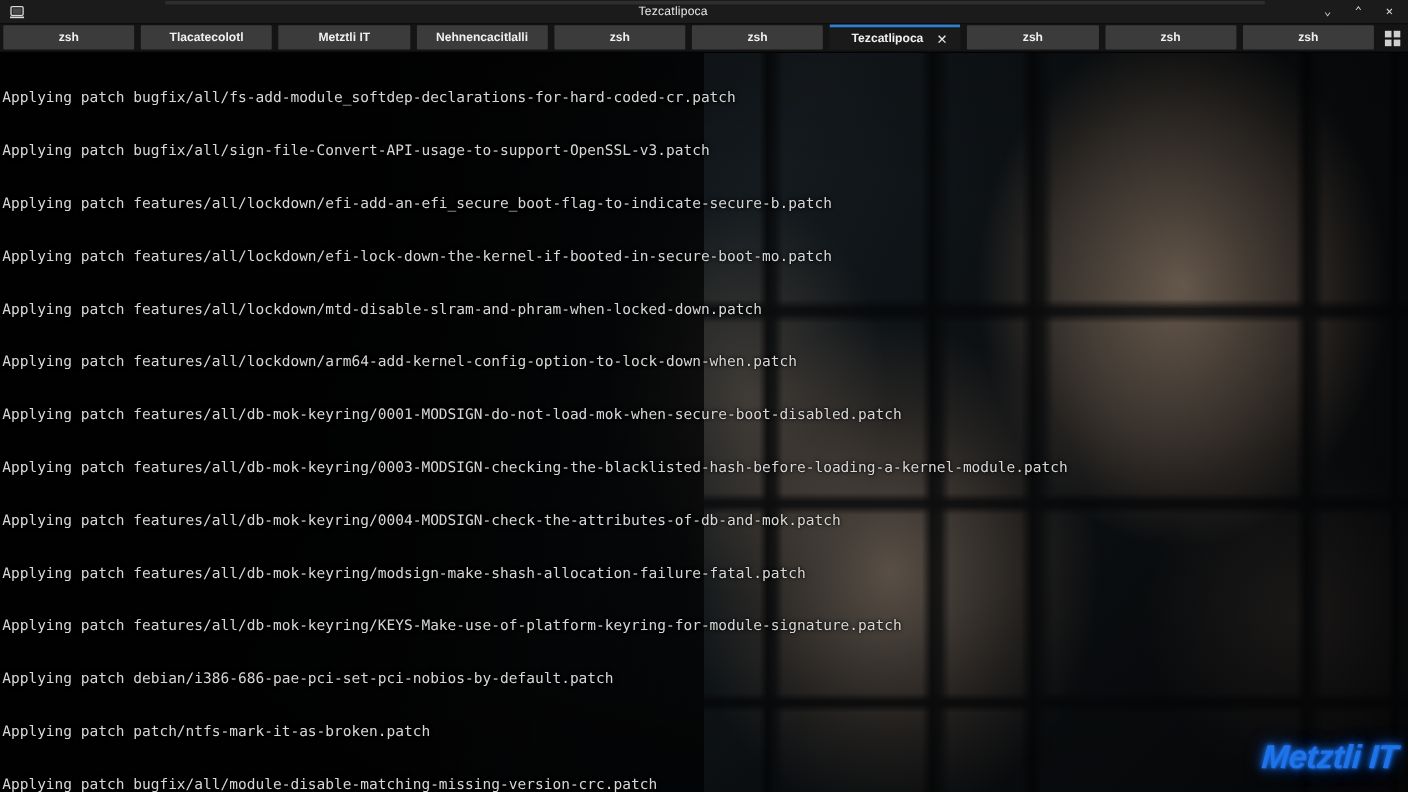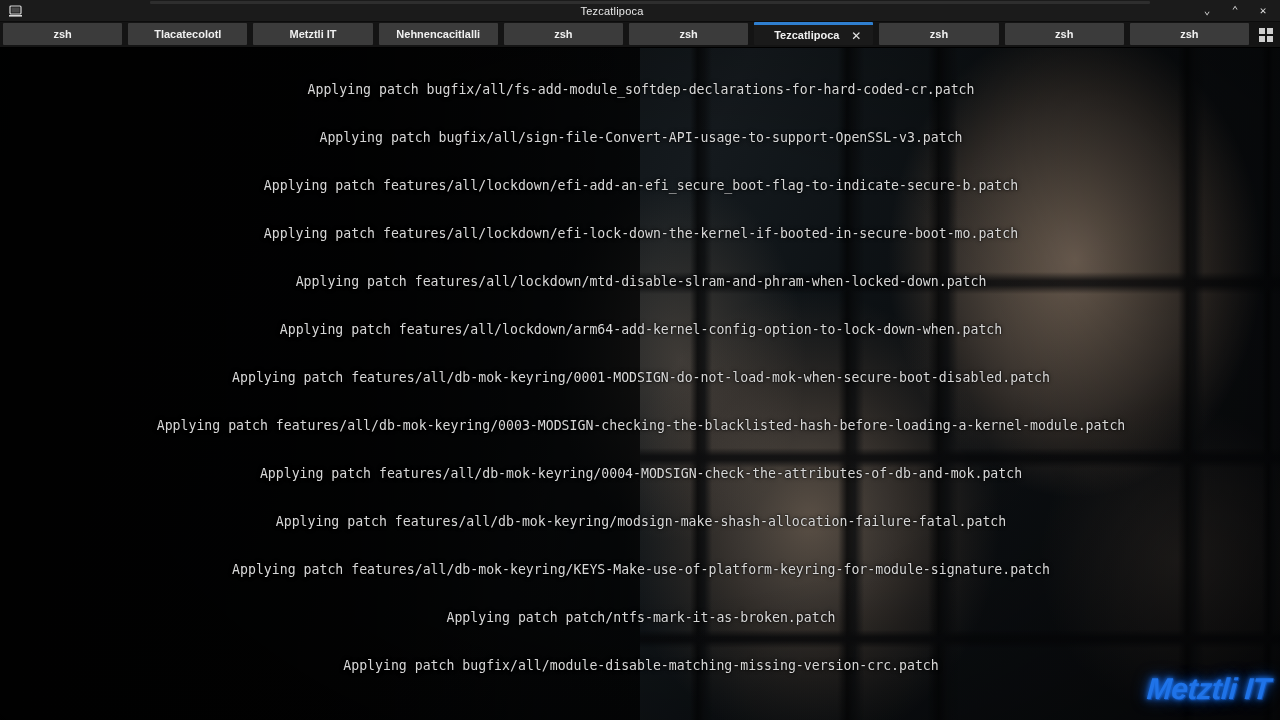--- a/index.html
+++ b/index.html
@@ -102,21 +102,20 @@
   .terminal {
     position: absolute; left: 0; top: 48px; width: 1280px; height: 672px;
     font-family: "DejaVu Sans Mono", monospace;
     font-size: 13.2px;
     line-height: 16px;
     color: #d7d7d7;
     white-space: pre;
     padding: 2px 0 0 2px;
     box-sizing: border-box;
     text-shadow: 0 0 2px rgba(0,0,0,.9), 0 0 4px rgba(0,0,0,.75);
-    text-align: center;
   }
   .term-line { height: 16px; }
 
   
   .watermark {
     position: absolute; right: 10px; bottom: 14px;
     font-family: "Liberation Sans", sans-serif;
     font-size: 30px; font-weight: bold;
     font-style: italic;
     color: #1f73e8;
@@ -212,20 +211,21 @@
     <div class="term-line">Applying patch bugfix/all/sign-file-Convert-API-usage-to-support-OpenSSL-v3.patch</div>
     <div class="term-line">Applying patch features/all/lockdown/efi-add-an-efi_secure_boot-flag-to-indicate-secure-b.patch</div>
     <div class="term-line">Applying patch features/all/lockdown/efi-lock-down-the-kernel-if-booted-in-secure-boot-mo.patch</div>
     <div class="term-line">Applying patch features/all/lockdown/mtd-disable-slram-and-phram-when-locked-down.patch</div>
     <div class="term-line">Applying patch features/all/lockdown/arm64-add-kernel-config-option-to-lock-down-when.patch</div>
     <div class="term-line">Applying patch features/all/db-mok-keyring/0001-MODSIGN-do-not-load-mok-when-secure-boot-disabled.patch</div>
     <div class="term-line">Applying patch features/all/db-mok-keyring/0003-MODSIGN-checking-the-blacklisted-hash-before-loading-a-kernel-module.patch</div>
     <div class="term-line">Applying patch features/all/db-mok-keyring/0004-MODSIGN-check-the-attributes-of-db-and-mok.patch</div>
     <div class="term-line">Applying patch features/all/db-mok-keyring/modsign-make-shash-allocation-failure-fatal.patch</div>
     <div class="term-line">Applying patch features/all/db-mok-keyring/KEYS-Make-use-of-platform-keyring-for-module-signature.patch</div>
+    <div class="term-line">Applying patch debian/i386-686-pae-pci-set-pci-nobios-by-default.patch</div>
     <div class="term-line">Applying patch patch/ntfs-mark-it-as-broken.patch</div>
     <div class="term-line">Applying patch bugfix/all/module-disable-matching-missing-version-crc.patch</div>
     
     
     
     
     
     
     
     

